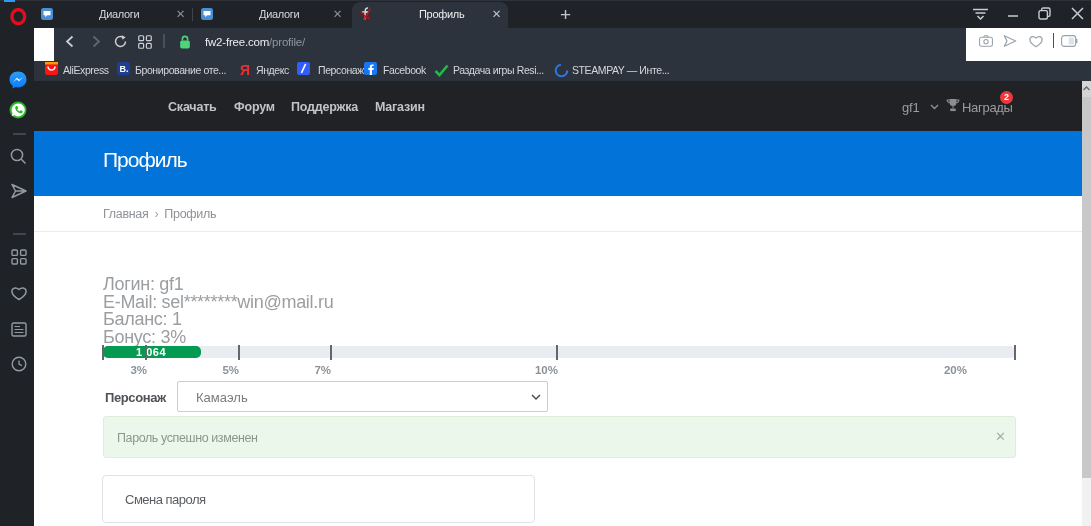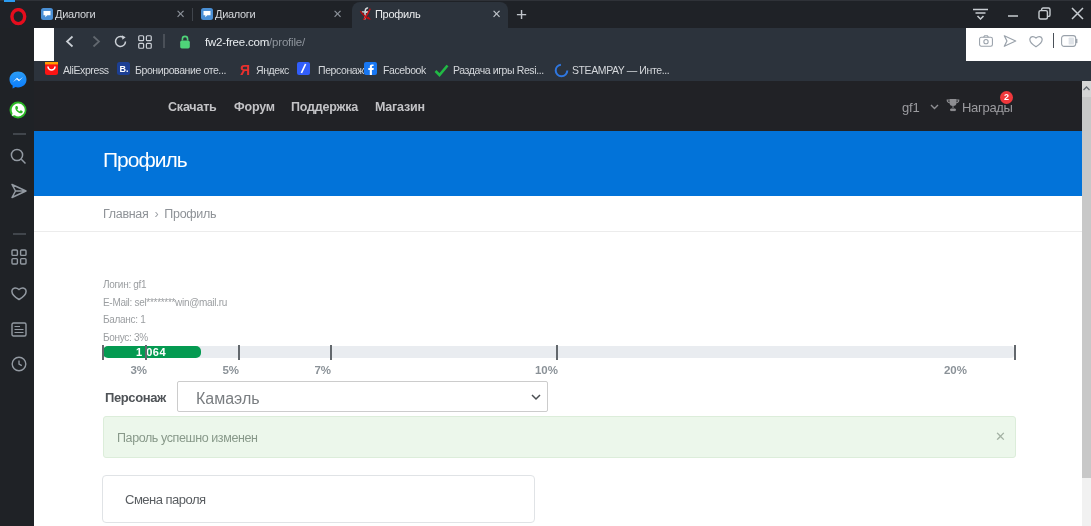--- a/index.html
+++ b/index.html
@@ -3,48 +3,48 @@
 <meta charset="utf-8">
 <style>
 * { margin:0; padding:0; box-sizing:border-box; }
 html,body { width:1091px; height:526px; overflow:hidden; }
 body { font-family:"Liberation Sans", sans-serif; position:relative; background:#fff; }
 .abs { position:absolute; }
 
 #tabbar { left:0; top:0; width:1091px; height:28px; background:#1f2227; }
 #topline { left:0; top:0; width:1091px; height:1px; background:#555a60; opacity:.3; }
 #topblue { left:4px; top:0; width:11px; height:2px; background:#2b9cf2; }
-.tabtext { position:absolute; top:0; height:28px; line-height:29px; font-size:11px; letter-spacing:-0.3px; color:#d3d6da; white-space:nowrap; }
+.tabtext { position:absolute; top:0; height:28px; line-height:29px; font-size:11px; letter-spacing:-0.3px; color:#d3d6da; white-space:nowrap;margin-left:44px; }
 .tabx { position:absolute; top:8px; width:13px; height:13px; color:#8d939b; font-size:11.5px; line-height:13px; text-align:center; }
 #activetab { left:352px; top:2px; width:156px; height:26px; background:#2c333c; border-radius:8px 8px 0 0; }
 #tabsep1 { left:192px; top:8px; width:1px; height:13px; background:#40454c; }
 #addressbar { left:34px; top:28px; width:912px; height:33px; background:#2c333c;margin-left:20px; }
 #bookmarks { left:34px; top:61px; width:1057px; height:20px; background:#2c333c; }
 #sidebar { left:0; top:28px; width:34px; height:498px; background:#1f2226; }
 .bmtext { position:absolute; top:0; height:19px; line-height:19px; font-size:10.5px; letter-spacing:-0.4px; color:#d4d7db; white-space:nowrap; }
 .bmicon { position:absolute; top:1px; }
 
 #page { left:34px; top:81px; width:1048px; height:445px; background:#fff; }
 #pagenav { left:0; top:0; width:1048px; height:50px; background:#212226; }
 .navitem { position:absolute; top:0; height:50px; line-height:53px; font-size:12.5px; letter-spacing:-0.2px; font-weight:bold; color:#c3c3c6; white-space:nowrap; }
 #blueband { left:0; top:50px; width:1048px; height:65px; background:#0273d9; }
 #bluetitle { left:69px; top:66px; font-size:21px; letter-spacing:-1px; line-height:26px; color:#fff; }
 #crumbs { left:69px; top:126px; font-size:12.5px; letter-spacing:-0.3px; color:#8e9297; }
 #crumbline { left:0; top:150px; width:1048px; height:1px; background:#ececec; }
-#infoblock { left:69px; top:195px; font-size:10px; letter-spacing:-0.3px; line-height:17.7px; color:#9b9ea1; }
+#infoblock { left:69px; top:195px; font-size:18px; letter-spacing:-0.3px; line-height:17.7px; color:#9b9ea1; }
 
 #ptrack { left:69px; top:265px; width:911px; height:12px; background:#e9ecf0; border-radius:3px; }
 #pfill { left:69px; top:265px; width:98px; height:12px; background:#049a51; border-radius:5px; }
 #plabel { left:102px; top:265px; font-size:11px; font-weight:bold; color:#fff; letter-spacing:.5px;}
 .tick { position:absolute; top:264px; width:2px; height:15px; background:#63686d; }
 .ticklabel { position:absolute; top:283px; width:40px; font-size:11.5px; font-weight:bold; color:#8b9298; text-align:right; }
 
 #charlabel { left:71px; top:309px; font-size:13px; letter-spacing:-0.4px; font-weight:bold; color:#4f5357; }
 #charsel { left:143px; top:300px; width:371px; height:31px; background:#fff; border:1px solid #ccc; border-radius:2px; }
-#charseltext { left:162px; top:309px; font-size:16px; color:#797d80; }
+#charseltext { left:162px; top:309px; font-size:13px; color:#797d80; }
 
 #alert { left:69px; top:335px; width:913px; height:42px; background:#ecf7eb; border:1px solid #dcedda; border-radius:3px; }
 #alerttext { left:83px; top:350px; font-size:12.5px; letter-spacing:-0.4px; color:#88998a; }
 #alertx { left:961px; top:348px; font-size:13px; color:#a3b1a3; }
 
 #card { left:68px; top:394px; width:433px; height:48px; background:#fff; border:1px solid #e0e3e6; border-radius:4px; }
 #cardtext { left:91px; top:411px; font-size:13px; letter-spacing:-0.5px; color:#595d61; }
 
 #sbar { left:1082px; top:81px; width:9px; height:445px; background:#f1f1f1; }
 #sbarrow { left:0; top:0; width:9px; height:16px; background:#d5d5d5; }

